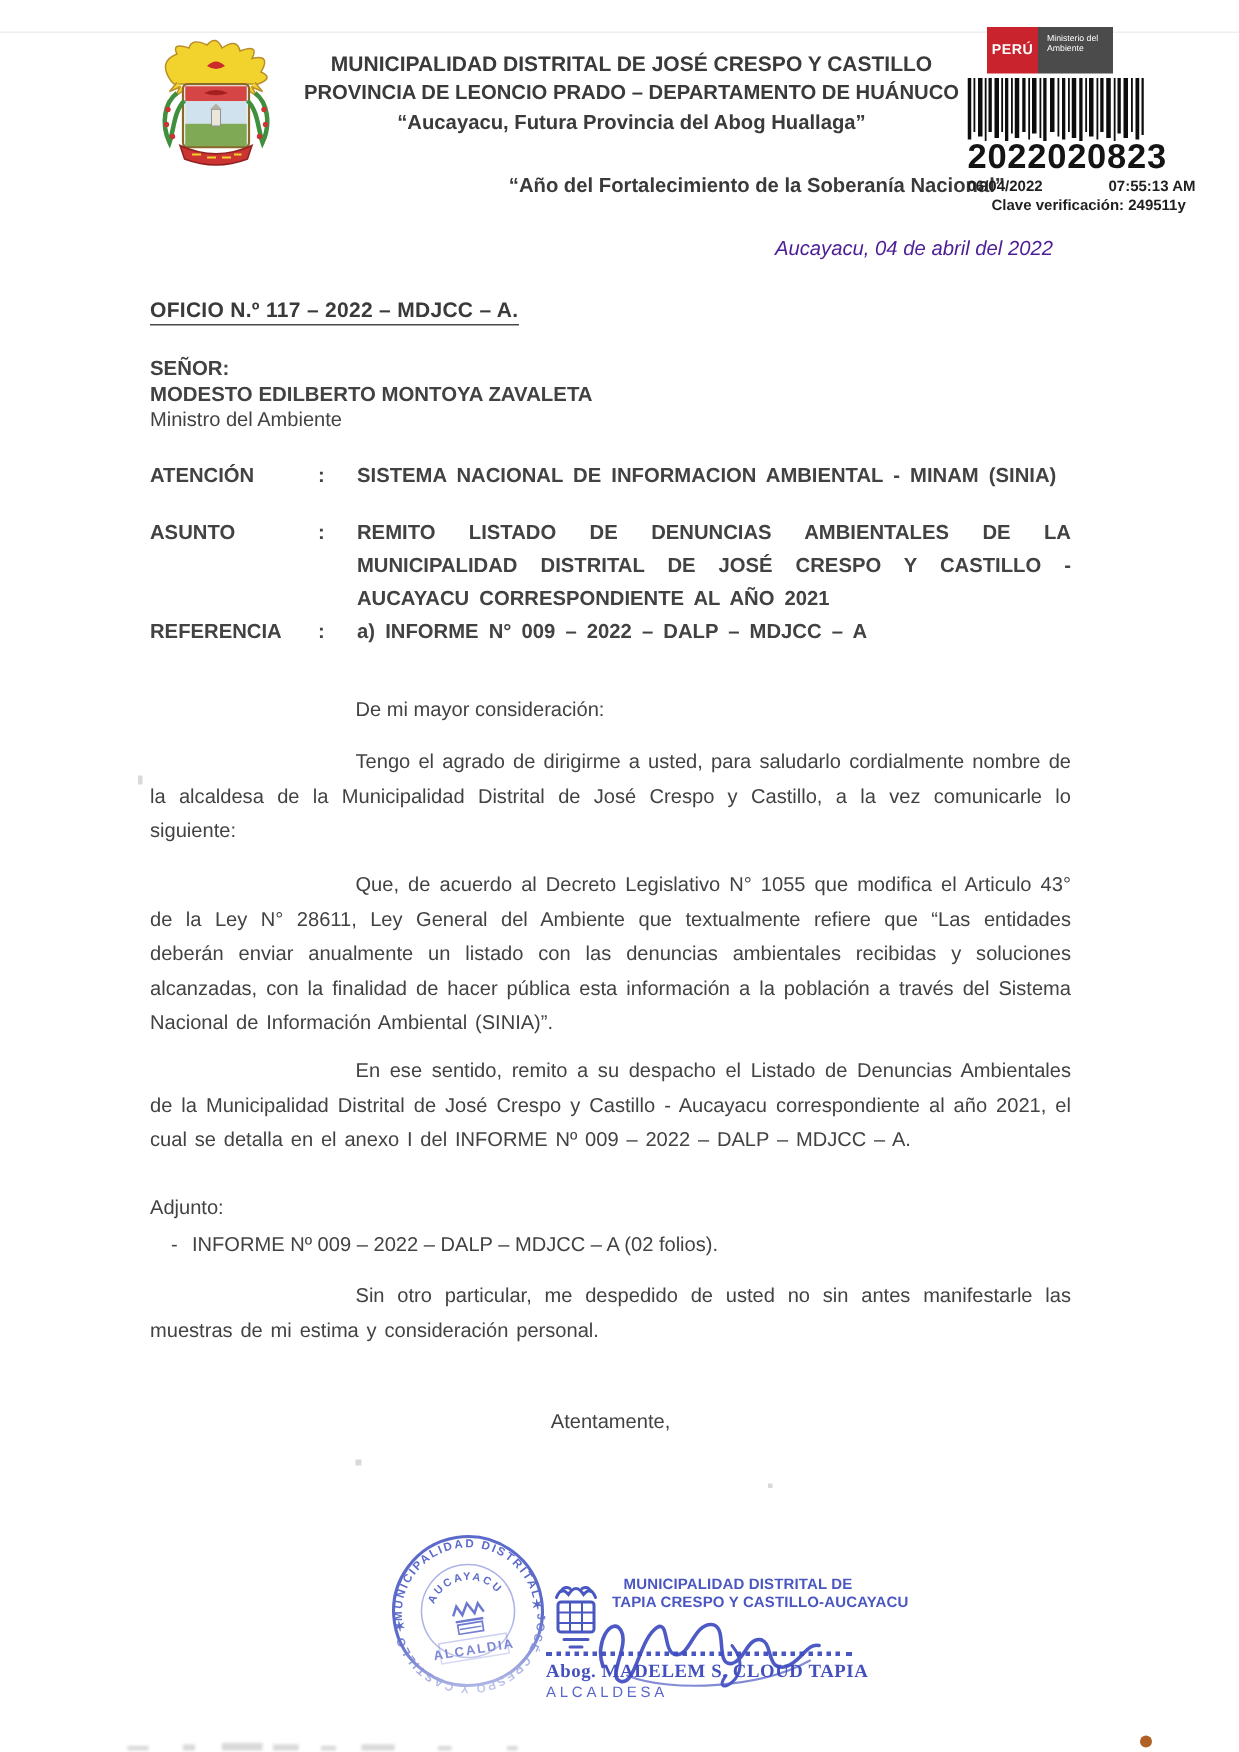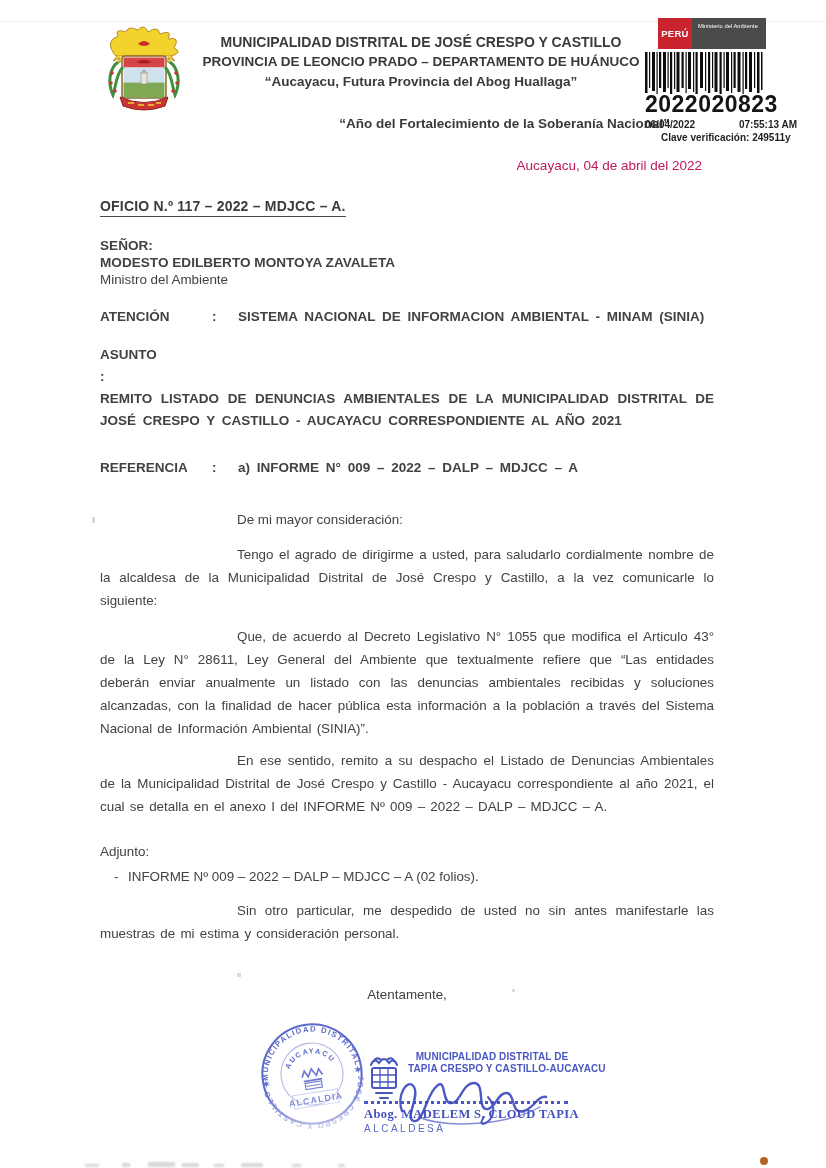--- a/index.html
+++ b/index.html
@@ -11,42 +11,42 @@
   .logo{position:absolute;left:98px;top:24px;width:92px;height:92px;}
   .hdr{position:absolute;left:172px;top:32px;width:498px;text-align:center;font-weight:bold;color:#3a3a3a;}
   .hdr .l1{font-size:14px;line-height:20px;}
   .hdr .l2{font-size:13.5px;line-height:20px;}
   .hdr .l3{font-size:13.5px;line-height:20px;}
   .slogan{position:absolute;left:172px;top:116px;width:498px;text-align:right;
           font-weight:bold;font-size:13.5px;color:#3a3a3a;}
 
   
   .verif{position:absolute;left:645px;top:18px;width:172px;}
-  .badge{display:flex;margin-left:13px;width:108px;height:31px;}
+  .badge{display:flex;margin-left:13px;width:84px;height:31px;}
   .badge .red{width:34px;background:#c9232d;color:#fff;font-weight:bold;font-size:9.5px;
               display:flex;align-items:center;justify-content:center;letter-spacing:.3px;}
   .badge .gray{flex:1;background:#4b4b4b;color:#fff;font-size:5.8px;line-height:7px;
                padding:5px 0 0 6px;box-sizing:border-box;}
   .barcode{display:block;margin-top:3px;}
   .regnum{font-size:23px;font-weight:bold;color:#141414;margin-top:-3px;letter-spacing:.5px;}
   .dtrow{display:flex;justify-content:space-between;width:152px;font-size:10px;font-weight:bold;color:#1f1f1f;margin-top:1px;}
   .clave{font-size:10px;font-weight:bold;color:#1f1f1f;margin-top:2px;margin-left:16px;}
 
   
-  .dateline{position:absolute;top:158px;right:124px;font-size:13.5px;color:#be185d;}
+  .dateline{position:absolute;top:158px;right:124px;font-size:13.5px;color:#4c1d95;font-style:italic;}
   .content{position:absolute;left:100px;top:198px;width:614px;font-size:13.4px;color:#424242;}
   .oficio span{display:inline-block;font-size:14px;font-weight:bold;color:#3a3a3a;
                border-bottom:1.6px solid #4a4a4a;padding-bottom:2px;letter-spacing:.2px;}
   .senor{margin-top:20px;font-weight:bold;font-size:13.6px;line-height:17px;}
   .rname{font-weight:bold;font-size:13.6px;line-height:17px;}
   .rtitle{font-weight:normal;font-size:13.4px;line-height:17px;}
   .meta{margin-top:18px;}
   .mrow{display:flex;}
   .mrow.r1{margin-bottom:16px;}
-  .mrow.r2{margin-bottom:25px;flex-direction:column;}
+  .mrow.r2{margin-bottom:0;}
   .mlabel{width:112px;font-weight:bold;font-size:13.5px;line-height:22px;}
   .mcolon{width:26px;font-weight:bold;font-size:13.5px;line-height:22px;}
   .mvalue{flex:1;font-weight:bold;font-size:13.5px;line-height:22px;text-align:justify;word-spacing:3px;}
   .greet{margin-top:33px;text-indent:137px;}
   .para{text-align:justify;text-indent:137px;line-height:23px;word-spacing:1.5px;}
   .p1{margin-top:16px;}
   .p2{margin-top:13px;}
   .p3{margin-top:9px;}
   .p4{margin-top:15px;}
   .adjunto{margin-top:26px;}

